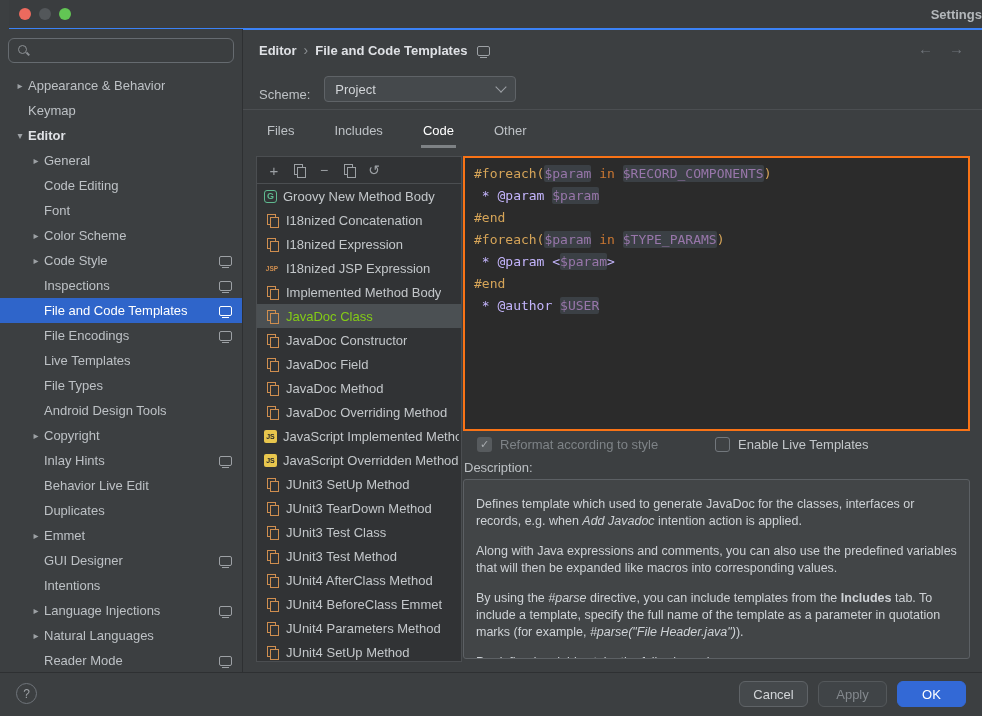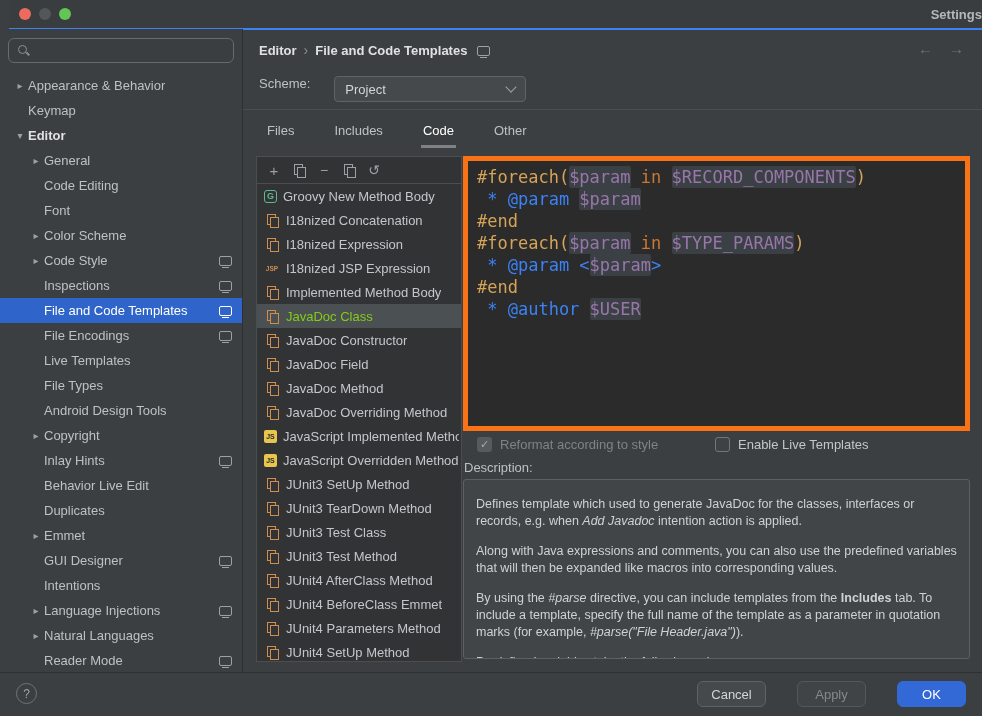--- a/index.html
+++ b/index.html
@@ -47,21 +47,21 @@
   .tree-row.selected .tree-badge{color:#fff}
 
   
   .main{position:absolute;left:243px;top:29px;right:0;bottom:44px}
   .crumbs{position:absolute;left:16px;top:13px;display:flex;align-items:center;gap:7px;
     font-weight:bold;color:#dfe1e5}
   .crumb-sep{color:#8b8f93;font-weight:normal;font-size:14px}
   .crumbs .mini-monitor{margin-left:3px;margin-top:1px}
   .navs{position:absolute;right:18px;top:11px;display:flex;gap:16px;color:#6f747a;font-size:15px}
   .navs span{cursor:default}
-  .scheme-row{position:absolute;left:16px;top:47px;display:flex;align-items:flex-start;gap:24px}
+  .scheme-row{position:absolute;left:16px;top:47px;display:flex;align-items:flex-end;gap:14px}
   .dropdown{width:192px;height:26px;background:#45494c;border:1px solid #5f6367;border-radius:4px;
     display:flex;align-items:center;justify-content:space-between;padding:0 10px;
     color:#d2d5d8;box-sizing:border-box}
   .dd-chevron{width:7px;height:7px;border-right:1.6px solid #9da1a5;border-bottom:1.6px solid #9da1a5;
     transform:rotate(45deg);margin-top:-4px}
   .hsep{position:absolute;left:0;right:0;top:80px;border-top:1px solid #4b4e51}
   .tabs{position:absolute;left:22px;top:91px;display:flex;gap:36px}
   .tab{padding:3px 2px 7px;border-bottom:3px solid transparent;color:#bdc1c5}
   .tab.active{color:#fff;border-bottom-color:#7e8285}
 
@@ -87,27 +87,27 @@
   .tpl-icon.template::before{content:"";position:absolute;left:3px;top:2px;width:7px;height:9px;border:1px solid #cf8e4f}
   .tpl-icon.template::after{content:"";position:absolute;left:6px;top:5px;width:7px;height:9px;border:1px solid #cf8e4f;background:#313335}
   .tpl-row.selected .tpl-icon.template::after{background:#4b5053}
   .tpl-icon.groovy{width:13px;height:13px;border:1px solid #5fb98f;border-radius:3px;color:#5fb98f;font-size:9px}
   .tpl-icon.js{width:13px;height:13px;background:#e8c64d;border-radius:2px;color:#26282a;font-size:7px}
   .tpl-icon.jsp{color:#cf8e4f;font-size:6.5px;letter-spacing:0}
   .tpl-label{overflow:hidden}
 
   
   .editor-panel{position:absolute;left:220px;right:12px;top:127px;height:275px;background:#2b2b2b;
-    border:5px solid #f97316;box-sizing:border-box;padding:5px 9px;overflow:hidden;
-    font-family:"DejaVu Sans Mono",monospace;font-size:17px;line-height:22px;color:#a9b7c6}
+    border:2px solid #f97316;box-sizing:border-box;padding:5px 9px;overflow:hidden;
+    font-family:"DejaVu Sans Mono",monospace;font-size:13px;line-height:22px;color:#a9b7c6}
   .code-line{white-space:pre}
   .tok-dir{color:#d5a458}
   .tok-kw{color:#cc7832}
   .tok-var{color:#9876aa;background:#3b4045;border-radius:2px;padding:1px 0}
-  .tok-pl{color:#3b82f6}
+  .tok-pl{color:#c4b5fd}
 
   
   .chk{position:absolute;top:408px;display:flex;align-items:center;gap:8px;cursor:default}
   #chk-reformat{left:234px;color:#7e8387}
   #chk-live{left:472px;color:#c3c7ca}
   .box{width:15px;height:15px;border-radius:3px;display:inline-flex;align-items:center;
     justify-content:center;font-size:11px;box-sizing:border-box;flex:none}
   .box.checked{background:#575b5e;color:#a9adb0}
   .box.empty{background:#3f4244;border:1px solid #72777c}
 
@@ -117,21 +117,21 @@
     border:1px solid #5c6064;border-radius:3px;padding:8px 12px;overflow:hidden;
     color:#ced2d6;font-size:12.5px;line-height:17px}
   .desc-p{margin:8px 0 13px}
   .it{font-style:italic}
   .bd{font-weight:bold}
 
   
   .footer{position:absolute;left:0;right:0;bottom:0;height:43px;border-top:1px solid #2e3032;background:#3c3f41}
   .help-btn{position:absolute;left:16px;top:10px;width:21px;height:21px;border:1px solid #6f747a;
     border-radius:50%;color:#9da1a5;display:flex;align-items:center;justify-content:center;font-size:12px;box-sizing:border-box}
-  .btns{position:absolute;right:16px;top:8px;display:flex;gap:31px}
+  .btns{position:absolute;right:16px;top:8px;display:flex;gap:10px}
   .btn{min-width:69px;height:26px;border-radius:6px;display:flex;align-items:center;justify-content:center;
     padding:0 12px;box-sizing:border-box}
   .btn.cancel{background:#45494c;border:1px solid #5f6367;color:#d2d5d8}
   .btn.apply{background:#404447;border:1px solid #54585b;color:#83888d}
   .btn.ok{background:#3369d6;border:1px solid #3369d6;color:#fff}
 </style>
 </head>
 <body>
 
 <div class="titlebar">

